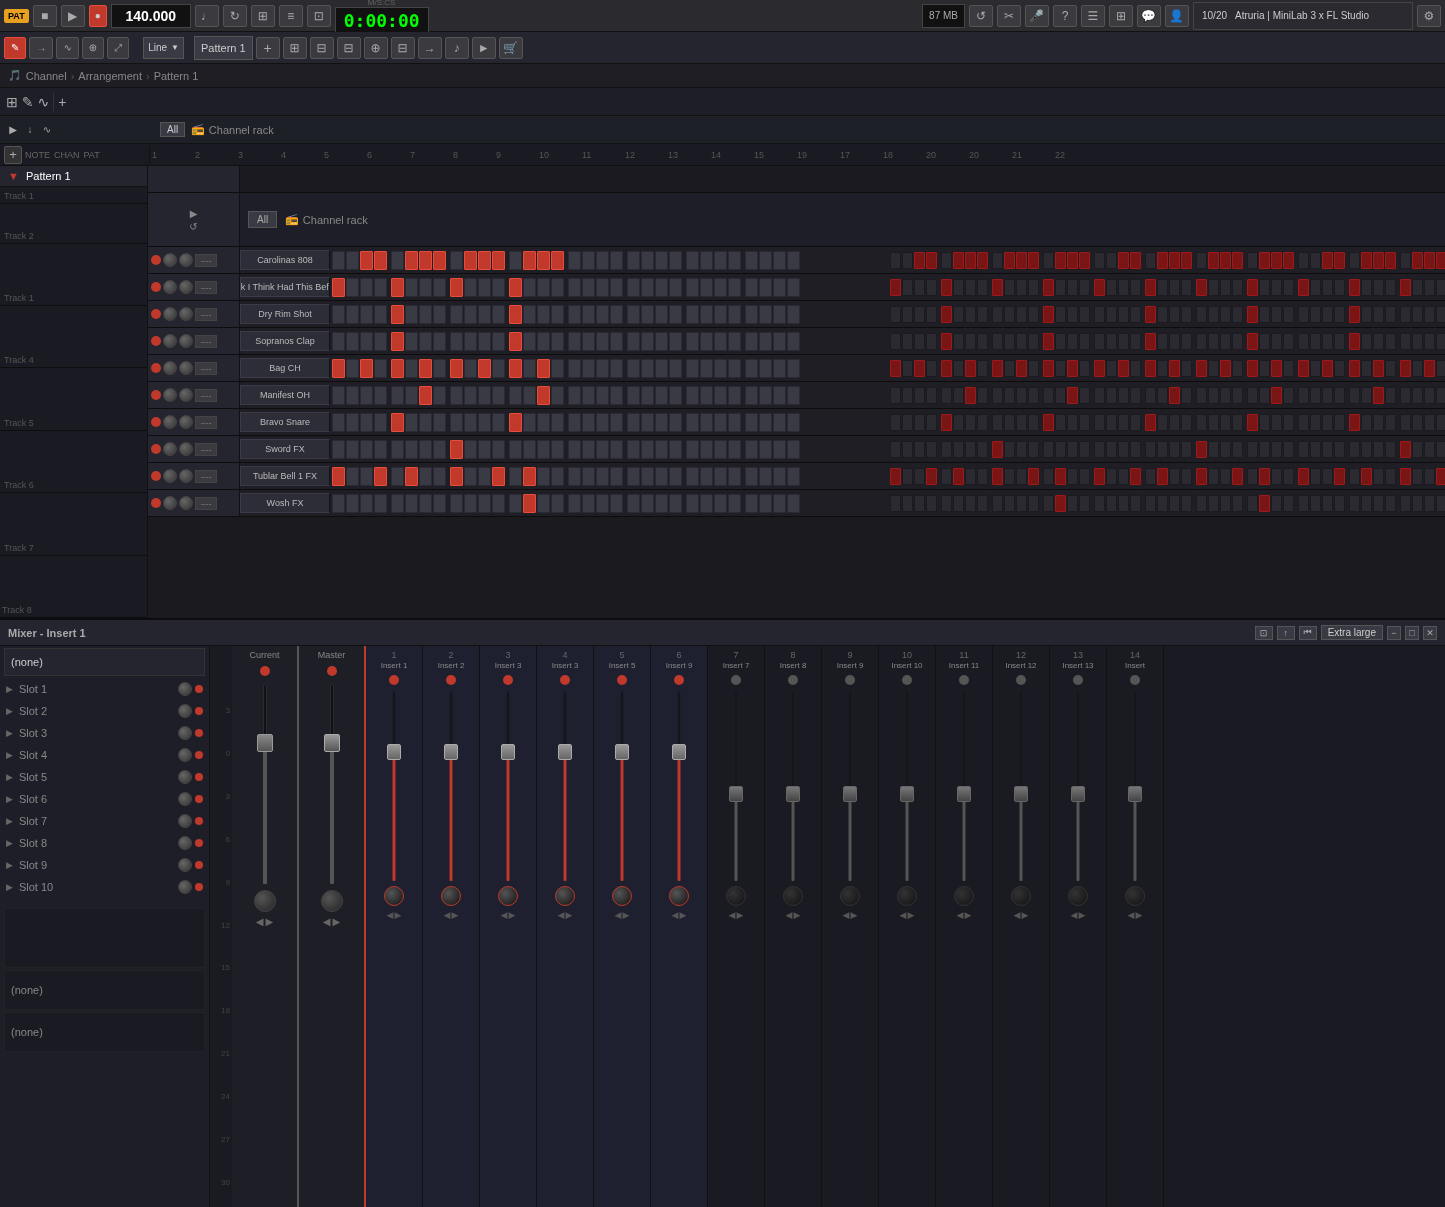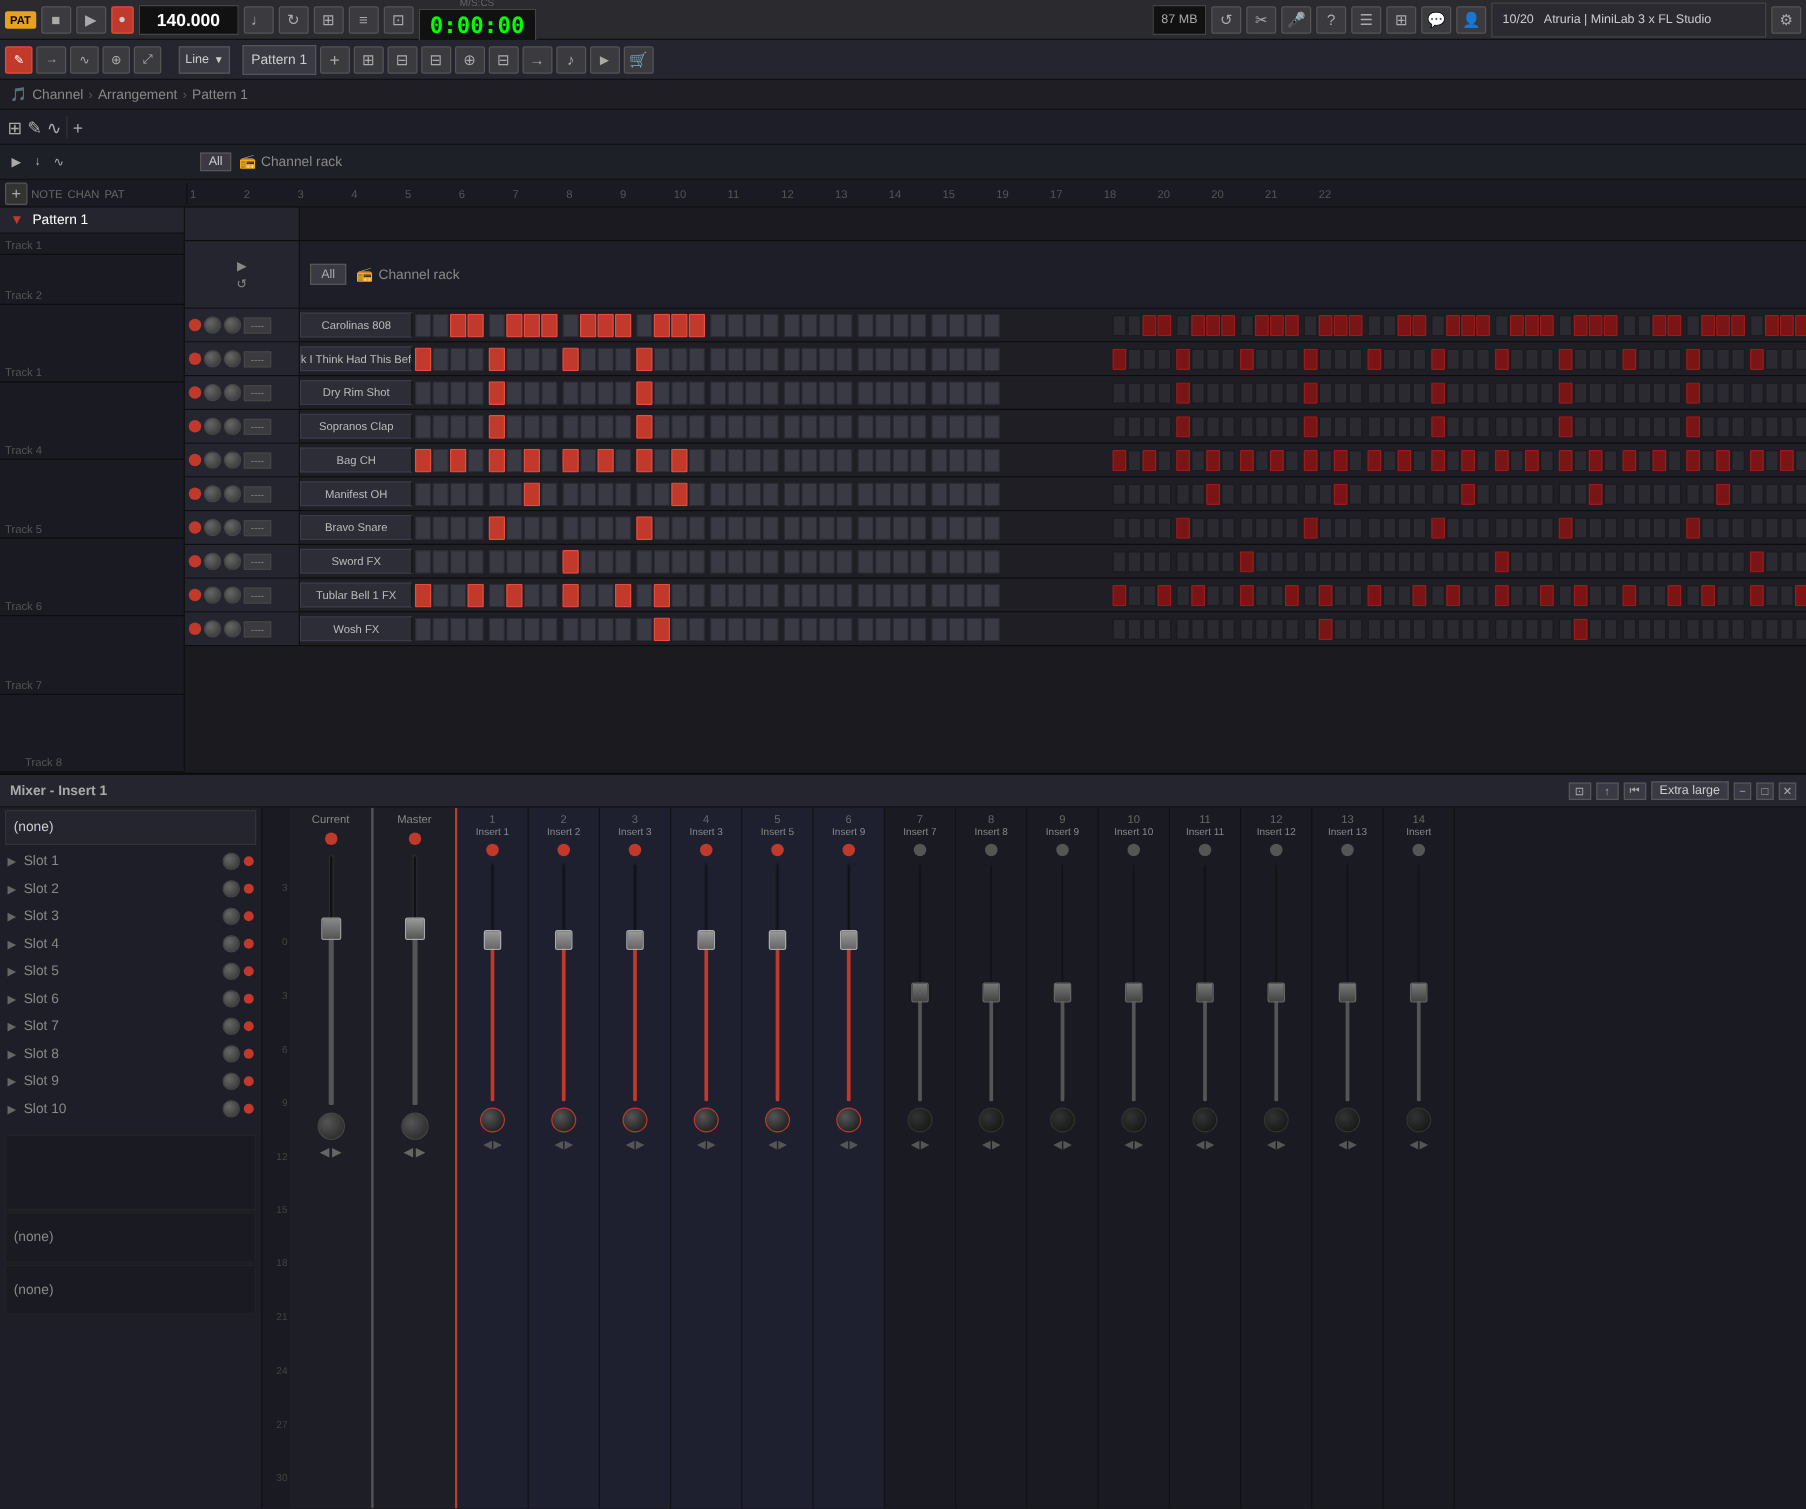--- a/index.html
+++ b/index.html
@@ -326,21 +326,21 @@
           <div style="font-size:9px;color:#555;padding:4px 4px 2px 4px;border-bottom:1px solid #0d0d0d;">Track 1</div>
           <div style="height:54px;"></div>
           <div style="font-size:9px;color:#555;padding:4px 4px 2px 4px;border-bottom:1px solid #0d0d0d;">Track 4</div>
           <div style="height:54px;"></div>
           <div style="font-size:9px;color:#555;padding:4px 4px 2px 4px;border-bottom:1px solid #0d0d0d;">Track 5</div>
           <div style="height:54px;"></div>
           <div style="font-size:9px;color:#555;padding:4px 4px 2px 4px;border-bottom:1px solid #0d0d0d;">Track 6</div>
           <div style="height:54px;"></div>
           <div style="font-size:9px;color:#555;padding:4px 4px 2px 4px;border-bottom:1px solid #0d0d0d;">Track 7</div>
           <div style="height:54px;"></div>
-          <div style="font-size:9px;color:#555;padding:4px 4px 2px 20px;border-bottom:1px solid #0d0d0d;">Track 8</div>
+          <div style="font-size:9px;color:#555;padding:4px 4px 2px 2px;border-bottom:1px solid #0d0d0d;">Track 8</div>
         </div>
 
         <div style="flex:1;overflow:hidden;display:flex;flex-direction:column;">
 
           <div style="height:27px;display:flex;align-items:center;border-bottom:1px solid #0d0d0d;background:#1a1a20;">
             <div style="width:92px;min-width:92px;height:100%;background:#252530;border-right:1px solid #111;"></div>
             <div style="flex:1;background:#1a1a20;height:100%;"></div>
           </div>
 
           <div style="height:54px;background:#1a1a20;border-bottom:1px solid #0d0d0d;display:flex;align-items:center;">

